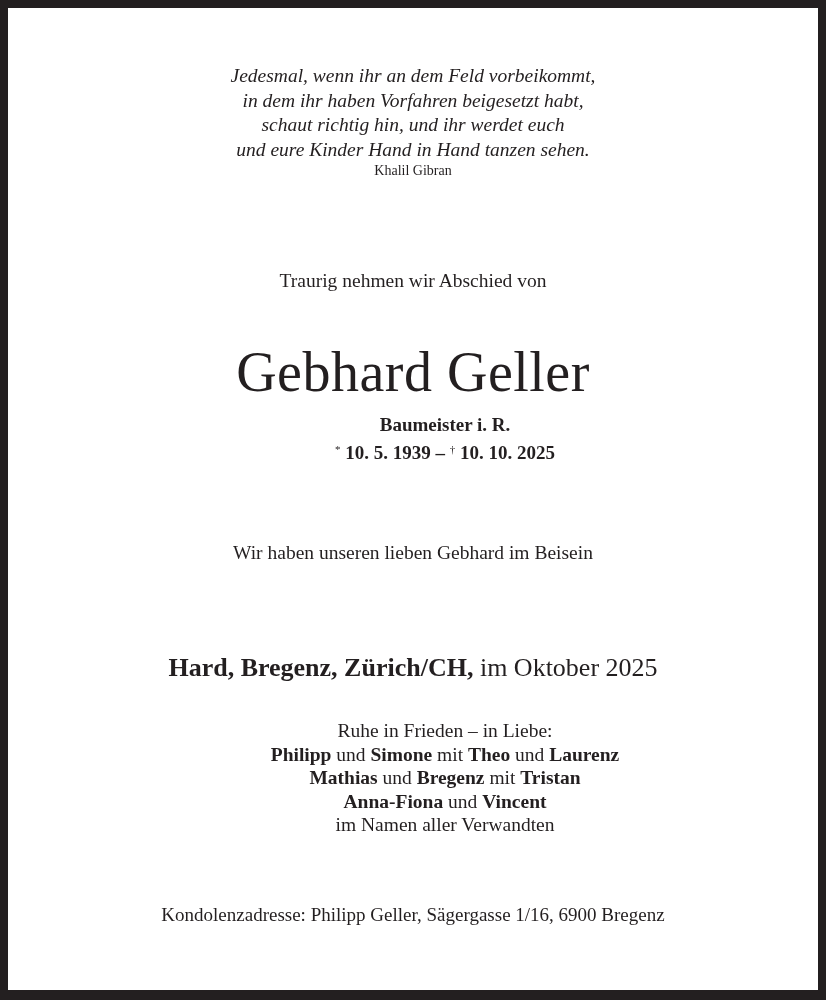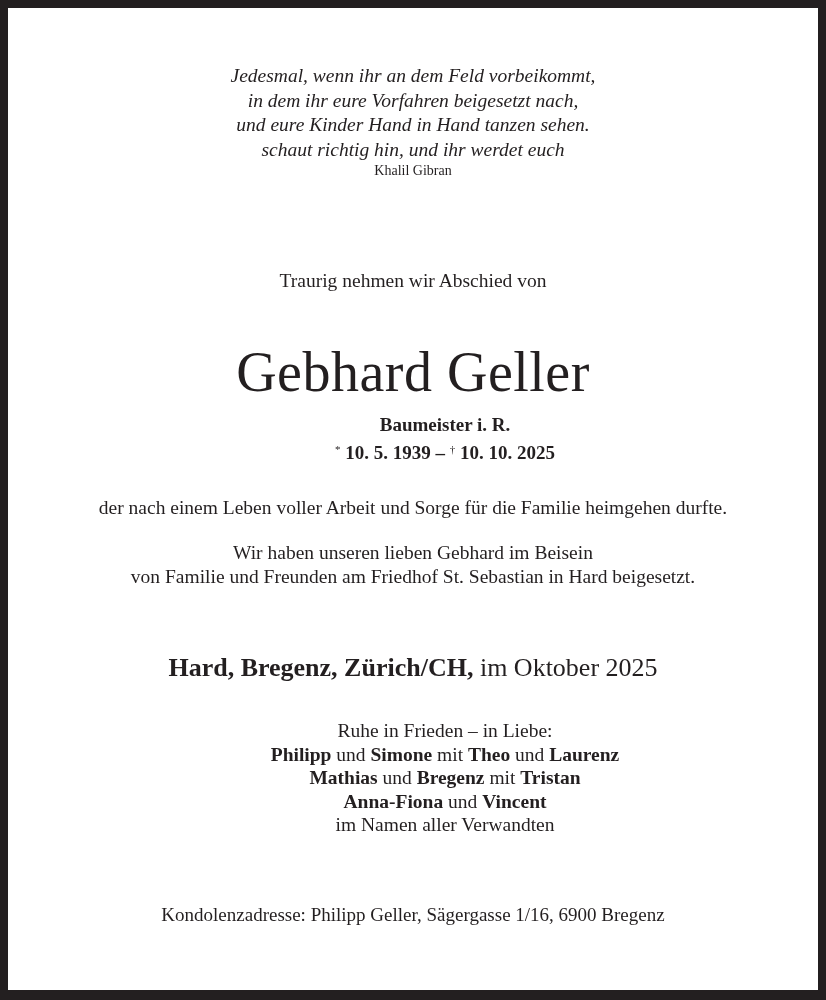--- a/index.html
+++ b/index.html
@@ -74,40 +74,38 @@
     }
     .line { display: block; }
   </style>
 </head>
 <body>
 
 <div class="card">
 
   <div class="abs quote">
     <span class="line">Jedesmal, wenn ihr an dem Feld vorbeikommt,</span>
-    <span class="line">in dem ihr eure Vorfahren beigesetzt nach,</span>
+    <span class="line">in dem ihr haben Vorfahren beigesetzt habt,</span>
+    <span class="line">schaut richtig hin, und ihr werdet euch</span>
     <span class="line">und eure Kinder Hand in Hand tanzen sehen.</span>
-    <span class="line">schaut richtig hin, und ihr werdet euch</span>
   </div>
   <div class="abs quote-author">Khalil Gibran</div>
 
   <div class="abs intro">Traurig nehmen wir Abschied von</div>
 
   <div class="abs name">Gebhard Geller</div>
 
   <div class="abs title">
     <span class="line">Baumeister i. R.</span>
     <span class="line"><sup>*</sup>&nbsp;<span>10. 5. 1939</span><span> – </span><sup>†</sup>&nbsp;<span>10. 10. 2025</span></span>
   </div>
 
-  <div class="abs body-text t1">der nach einem Leben voller Arbeit und Sorge für die Familie heimgehen durfte.</div>
 
   <div class="abs body-text t2">
     <span class="line">Wir haben unseren lieben Gebhard im Beisein</span>
-    <span class="line">von Familie und Freunden am Friedhof St. Sebastian in Hard beigesetzt.</span>
   </div>
 
   <div class="abs place"><b>Hard, Bregenz, Zürich/CH,</b><span> im Oktober 2025</span></div>
 
   <div class="abs mourners">
     <span class="line">Ruhe in Frieden – in Liebe:</span>
     <span class="line">
       <b>Philipp</b><span> und </span><b>Simone</b><span> mit </span><b>Theo</b><span> und </span><b>Laurenz</b>
     </span>
     <span class="line">

